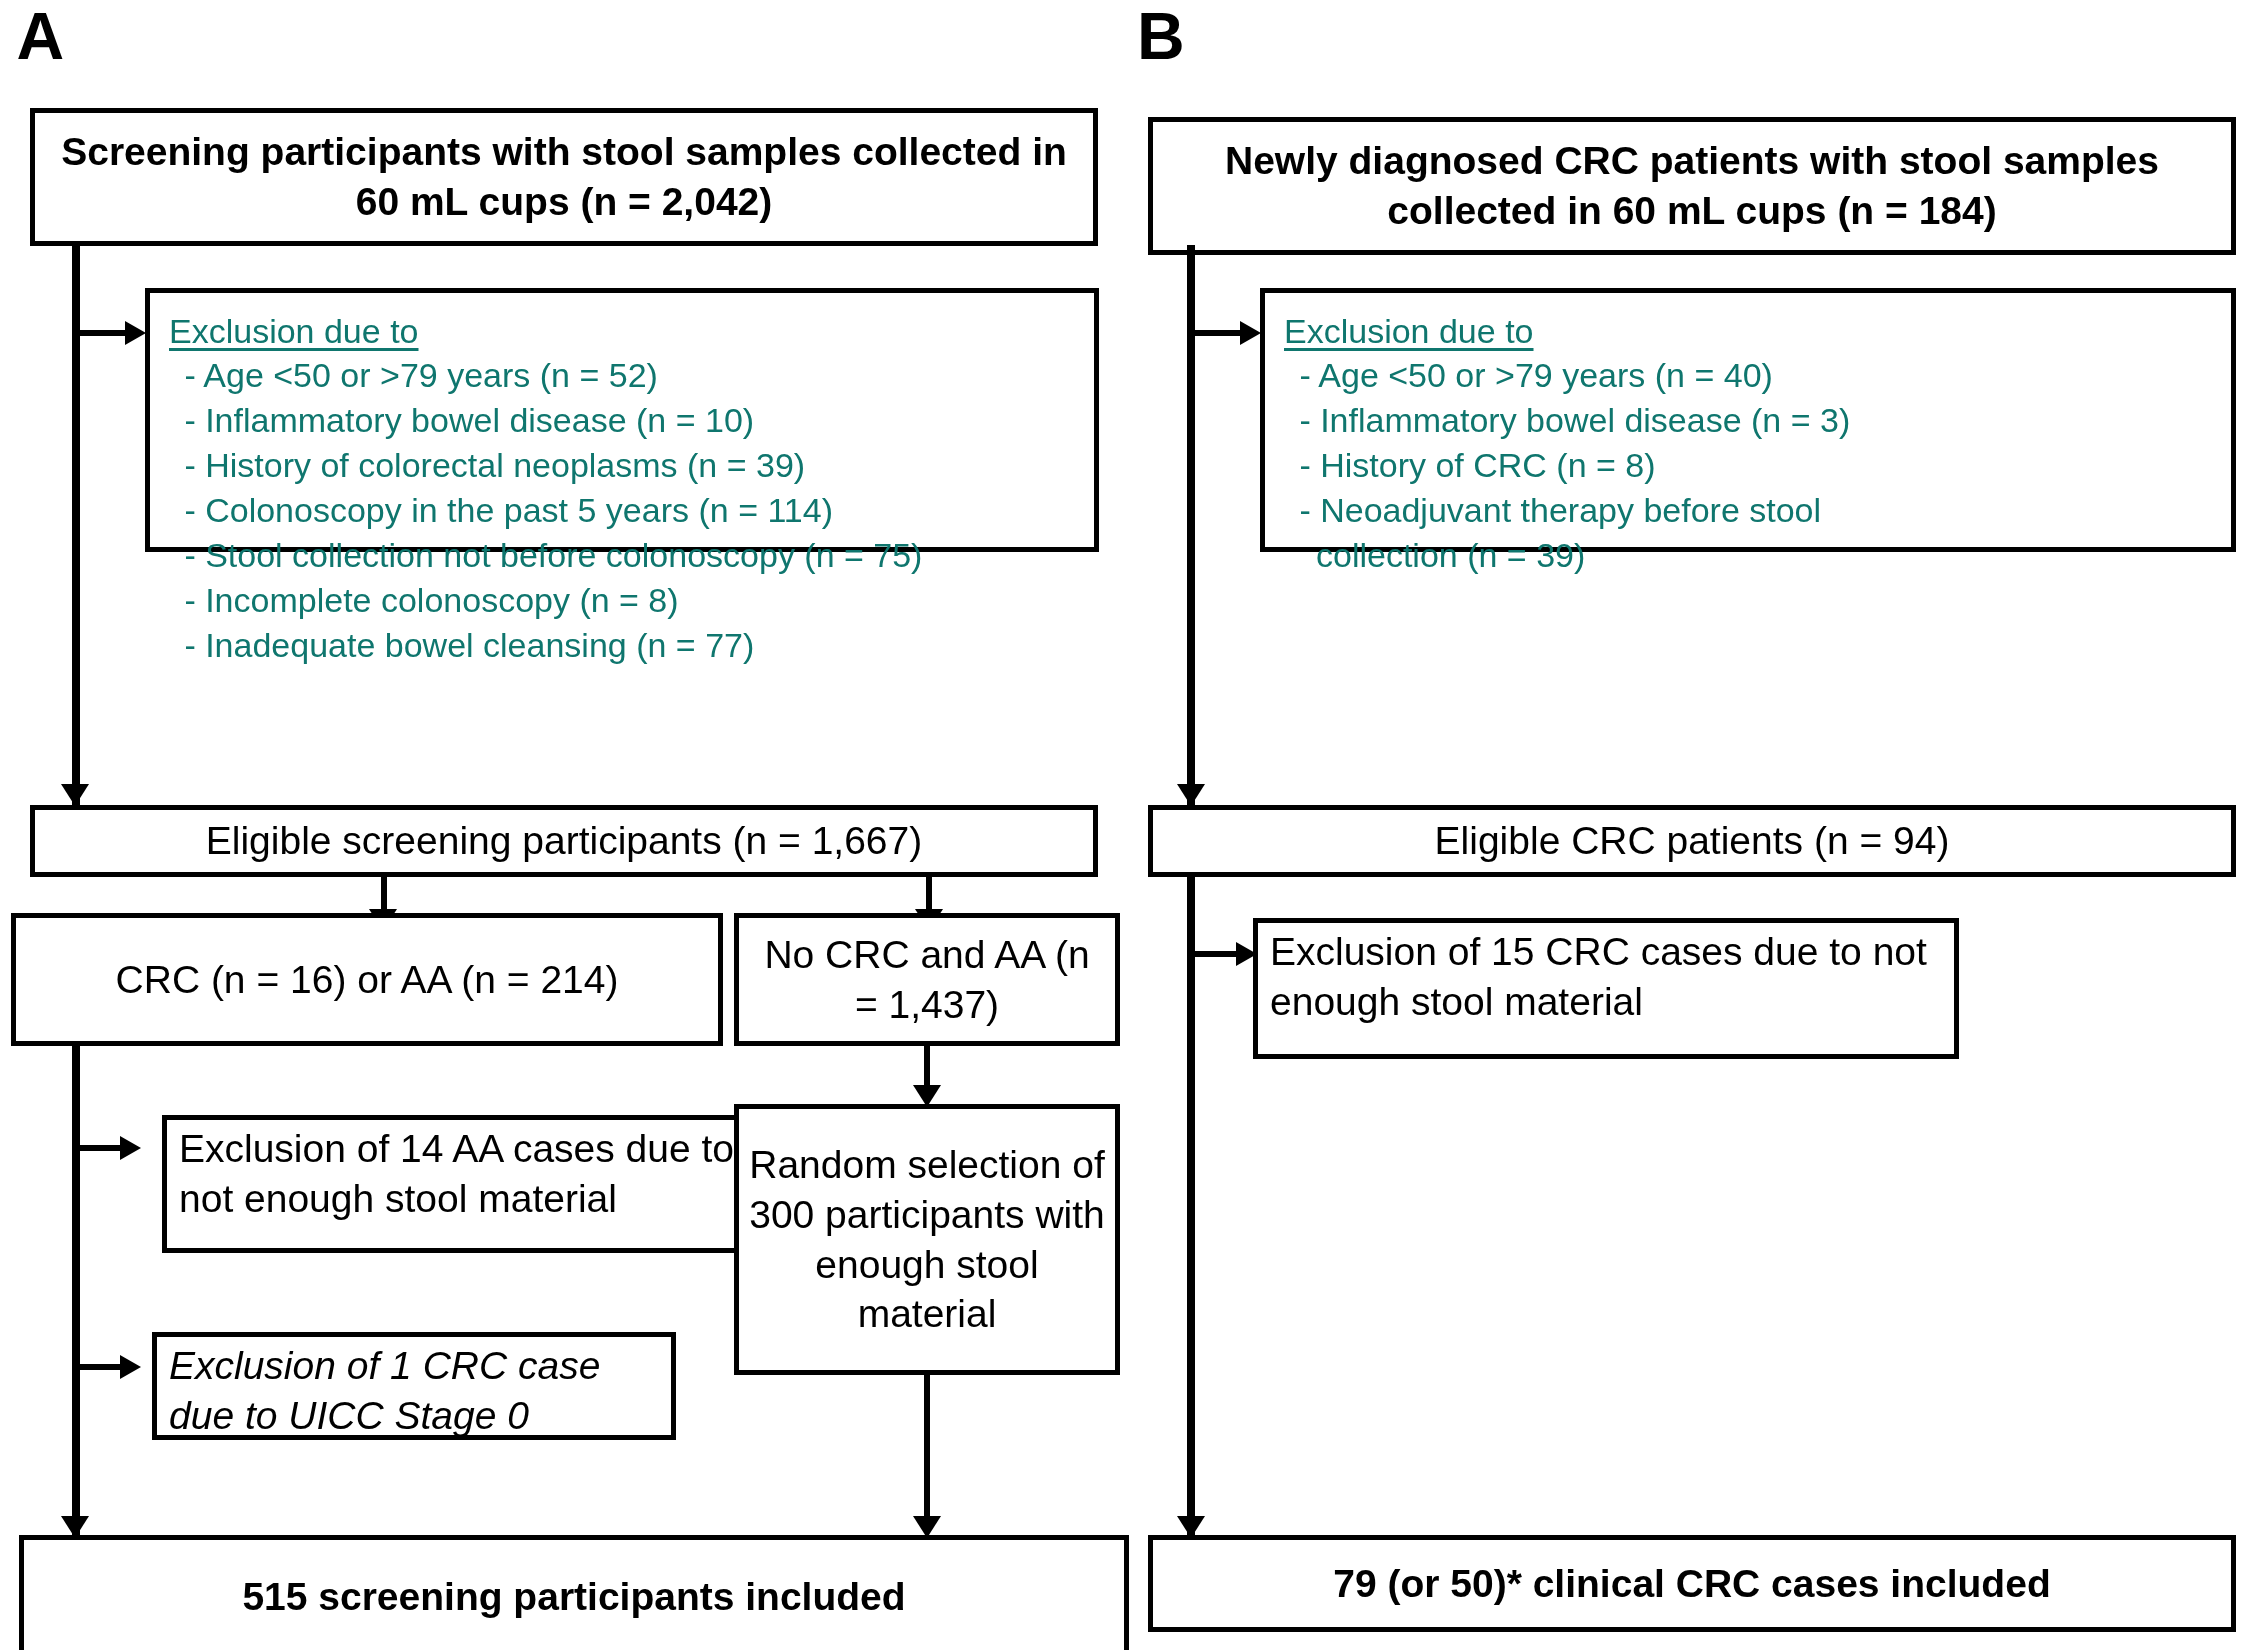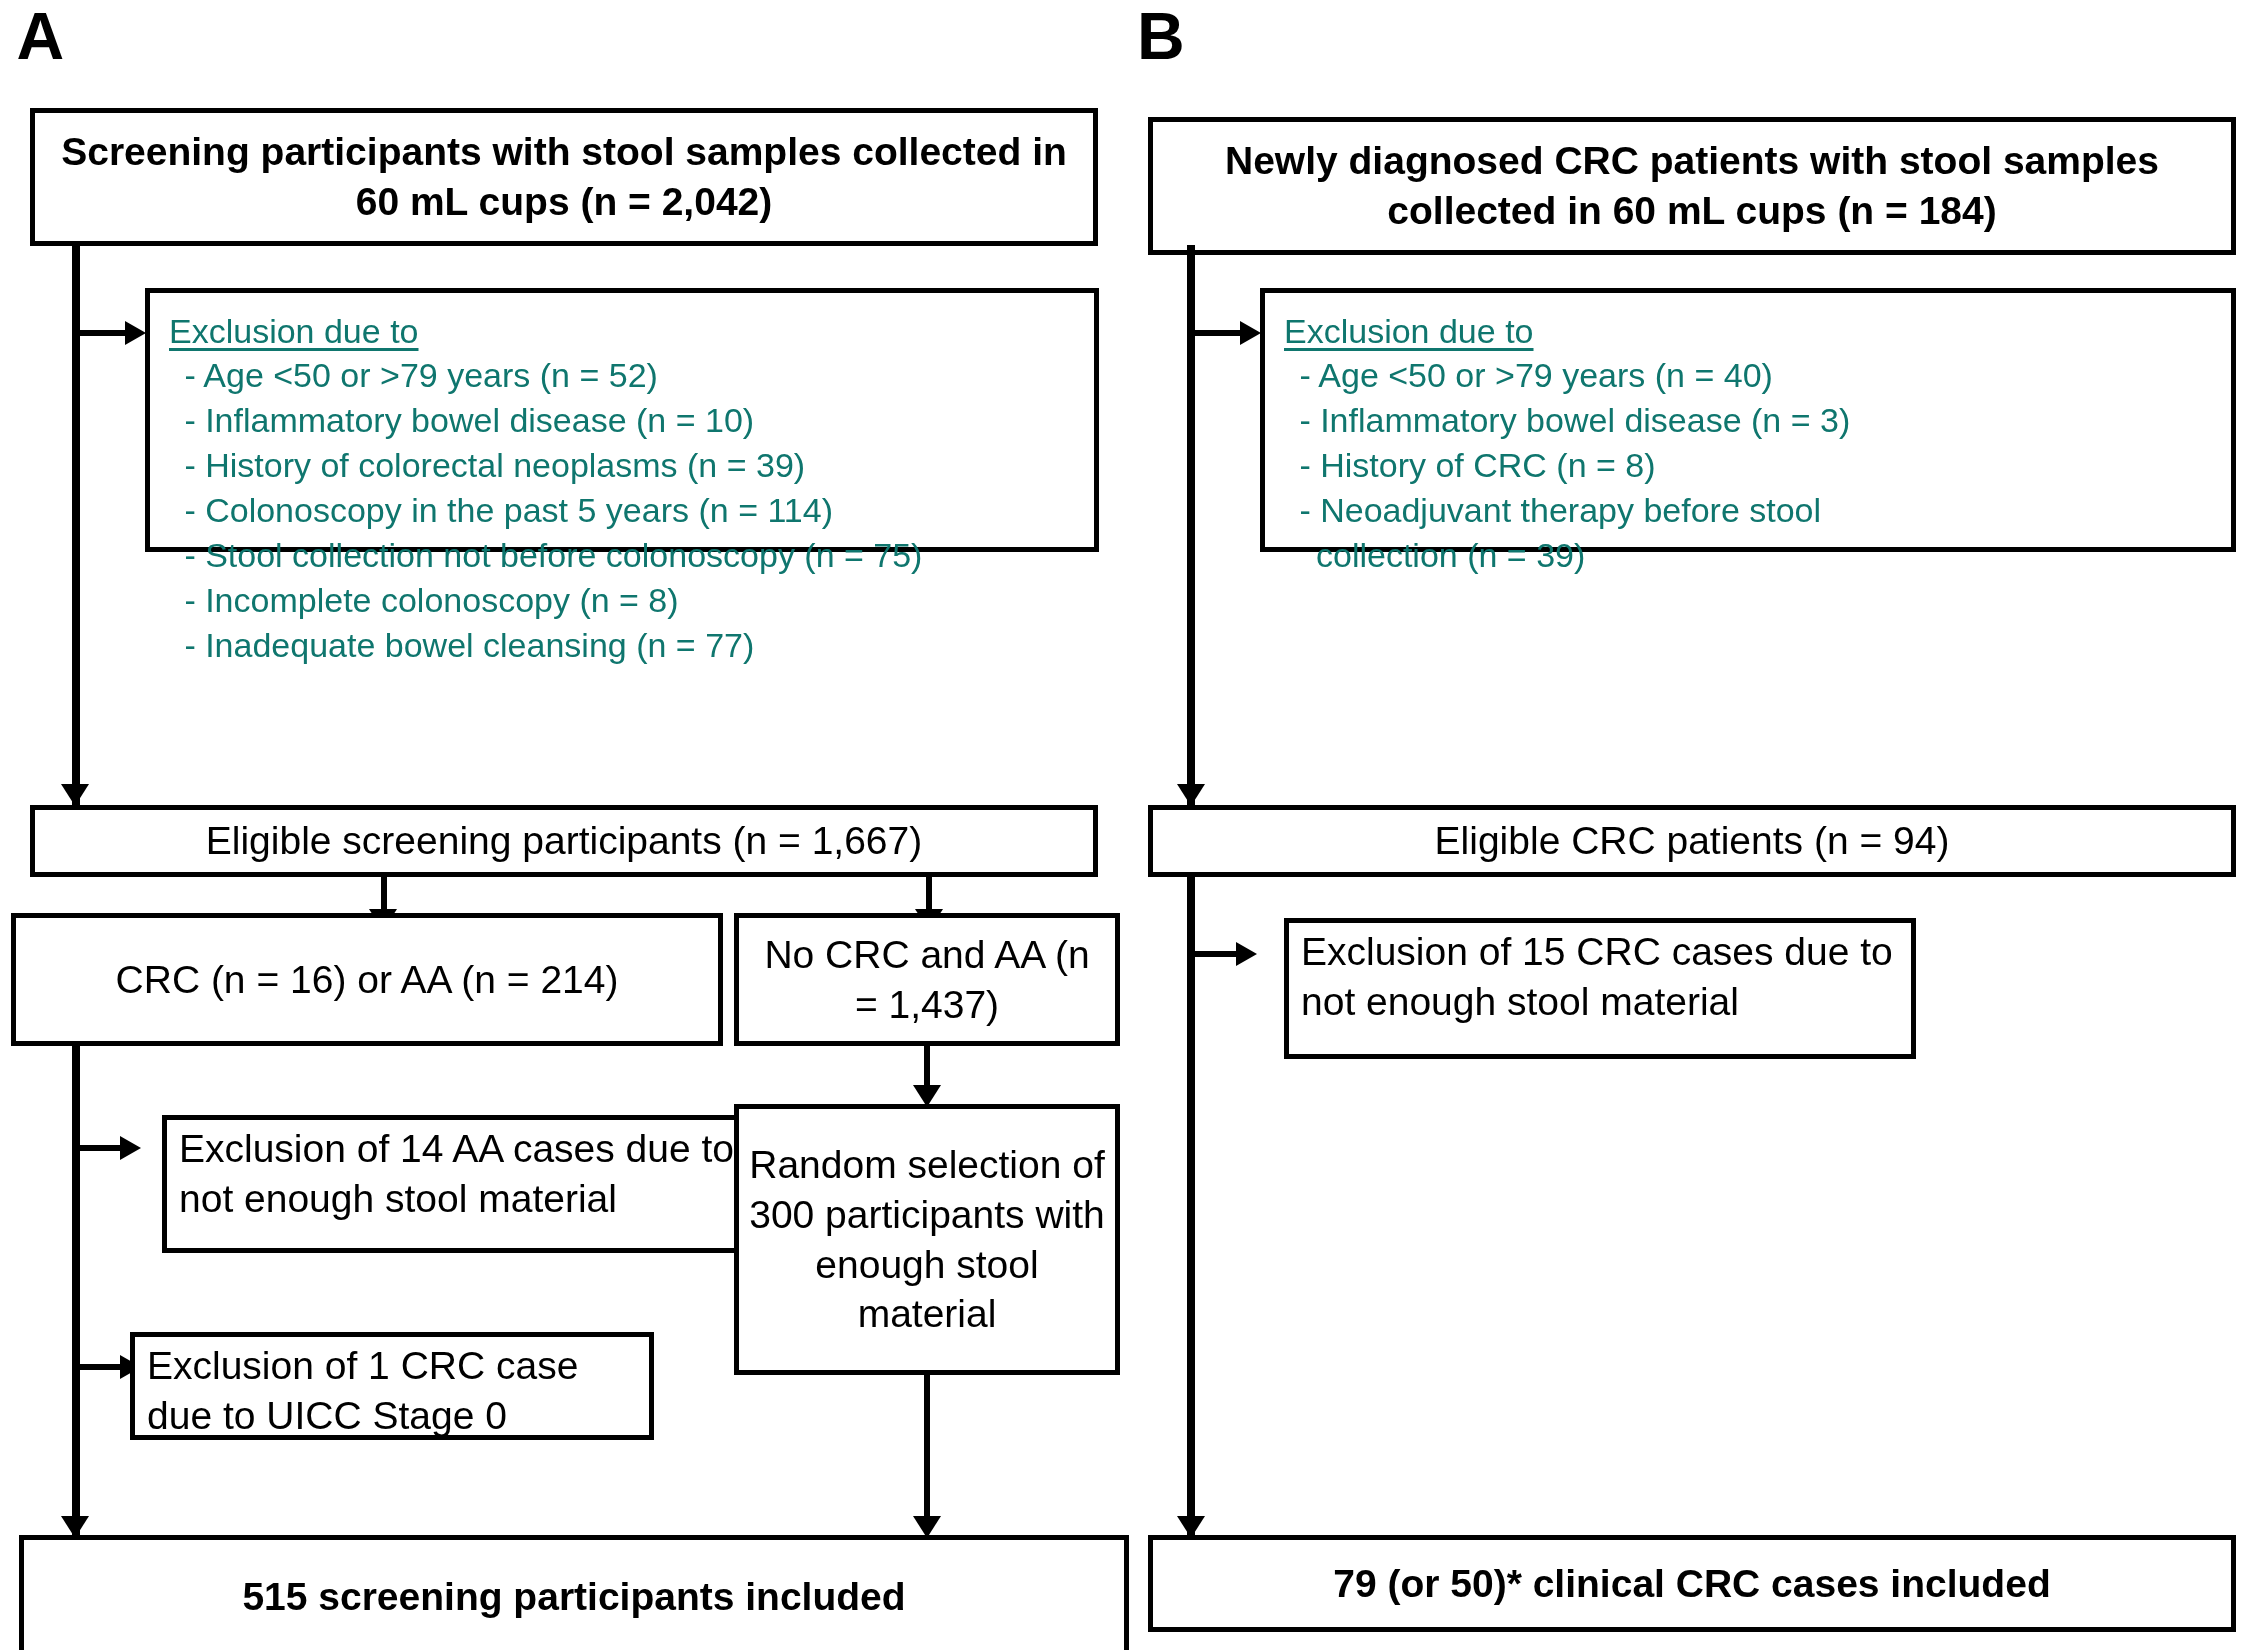--- a/index.html
+++ b/index.html
@@ -126,21 +126,21 @@
   <div class="ln" style="left:76px;top:1145px;width:50px;height:6px;"></div>
   <div class="arrow-right" style="left:120px;top:1136px;"></div>
 
   <div class="box left-align top-align t56" style="left:138px;top:1115px;width:585px;height:138px;margin-left:24px;">
     <div class="inner" style="padding:4.4px 5.5px 0 12px;">Exclusion of 14 AA cases due to not enough stool material</div>
   </div>
 
   <div class="ln" style="left:76px;top:1364px;width:50px;height:6px;"></div>
   <div class="arrow-right" style="left:120px;top:1355px;"></div>
 
-  <div class="box left-align top-align t56" style="left:130px;top:1332px;width:524px;height:108px;">
+  <div class="box left-align top-align t56" style="left:152px;top:1332px;width:524px;height:108px;font-style:italic;">
     <div class="inner" style="padding:4.4px 5.5px 0 12px;">Exclusion of 1 CRC case due to UICC Stage 0</div>
   </div>
 
   <div class="ln" style="left:924px;top:1045px;width:6px;height:44px;"></div>
   <div class="arrow-down" style="left:913px;top:1085px;"></div>
 
   <div class="box t56" style="left:734px;top:1104px;width:386px;height:271px;">
     <div class="inner">Random selection of 300 participants with enough stool material</div>
   </div>
 
@@ -176,21 +176,21 @@
   <div class="box t56" style="left:1148px;top:805px;width:1088px;height:72px;">
     <div class="inner">Eligible CRC patients (n = 94)</div>
   </div>
 
   <div class="ln" style="left:1187px;top:876px;width:7.7px;height:660px;"></div>
   <div class="arrow-down" style="left:1177px;top:1516px;"></div>
 
   <div class="ln" style="left:1191px;top:951px;width:50px;height:6px;"></div>
   <div class="arrow-right" style="left:1236px;top:942px;"></div>
 
-  <div class="box left-align top-align t56" style="left:1253px;top:918px;width:632px;height:141px;margin-left:31px;">
+  <div class="box left-align top-align t56" style="left:1253px;top:918px;width:706px;height:141px;">
     <div class="inner" style="padding:4.4px 5.5px 0 12px;">Exclusion of 15 CRC cases due to not enough stool material</div>
   </div>
 
   <div class="box bold t56" style="left:1148px;top:1535px;width:1088px;height:97px;">
     <div class="inner">79 (or 50)* clinical CRC cases included</div>
   </div>
 
 </div>
 
 

